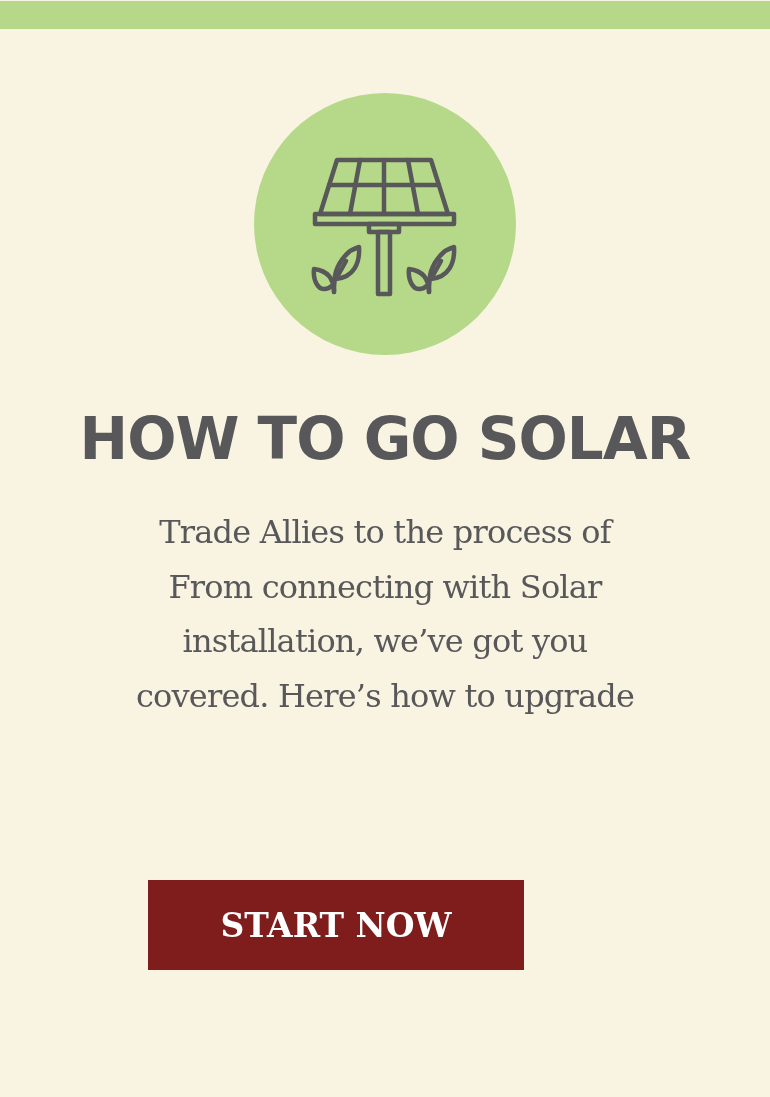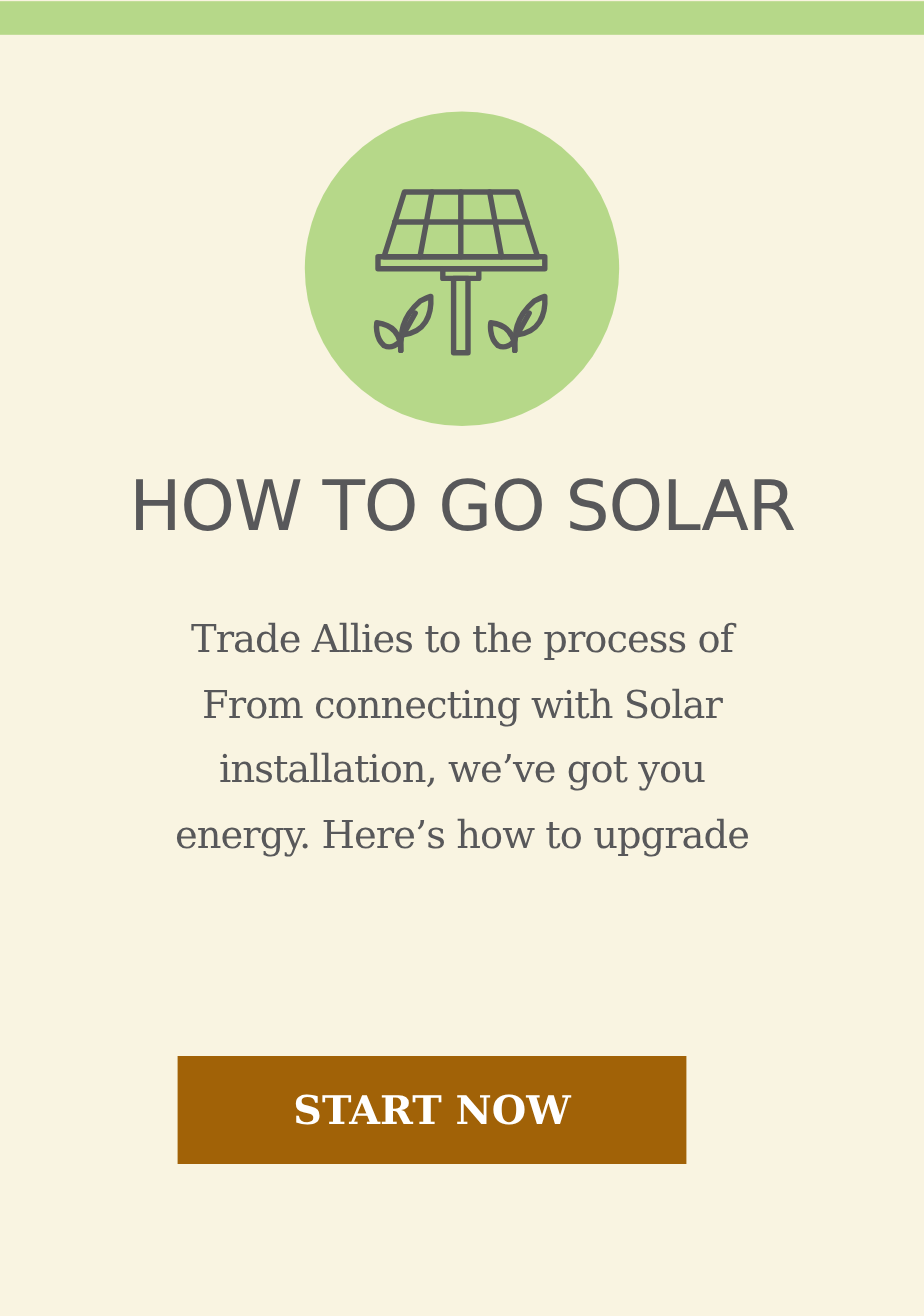--- a/index.html
+++ b/index.html
@@ -11,32 +11,32 @@
     .top-bar {
       position: absolute; left: 0; top: 1px; width: 770px; height: 28px;
       background: #b6d889;
     }
     .icon-circle {
       position: absolute; left: 254px; top: 93px; width: 262px; height: 262px;
       border-radius: 50%; background: #b6d889;
     }
     .icon-circle svg { position: absolute; left: 0; top: 0; }
     .title {
-      position: absolute; left: 0; top: 385px; width: 770px; text-align: center;
-      font-family: "DejaVu Sans", sans-serif; font-weight: normal;
+      position: absolute; left: 0; top: 402px; width: 770px; text-align: center;
+      font-family: "DejaVu Sans", sans-serif; font-weight: bold;
       font-size: 58px; letter-spacing: -1px; color: #58585a; line-height: 74px;
     }
     .body-text {
       position: absolute; left: 60px; top: 505px; width: 650px; text-align: center;
       font-family: "DejaVu Serif", serif; font-size: 32px; line-height: 54.5px;
       color: #58585a; letter-spacing: -0.8px;
     }
     .cta {
-      position: absolute; left: 148px; top: 880px; width: 424px; height: 90px;
-      background: #a16207; border: none; color: #ffffff; cursor: pointer;
+      position: absolute; left: 148px; top: 880px; width: 376px; height: 90px;
+      background: #7f1d1d; border: none; color: #ffffff; cursor: pointer;
       font-family: "DejaVu Serif", serif; font-weight: bold; font-size: 33px;
       letter-spacing: 0px; padding: 0; display: flex; align-items: center; justify-content: center;
     }
   </style>
 </head>
 <body>
 
 <div class="top-bar"></div>
 
 <div class="icon-circle">
@@ -68,16 +68,16 @@
     </g>
   </svg>
 </div>
 
 <h1 class="title" style="margin:0;">HOW TO GO SOLAR</h1>
 
 <div class="body-text">
   <div>Trade Allies to the process of</div>
   <div>From connecting with Solar</div>
   <div>installation, we’ve got you</div>
-  <div>energy. Here’s how to upgrade</div>
+  <div>covered. Here’s how to upgrade</div>
 </div>
 
 <button class="cta">START NOW</button>
 
 </body></html>

